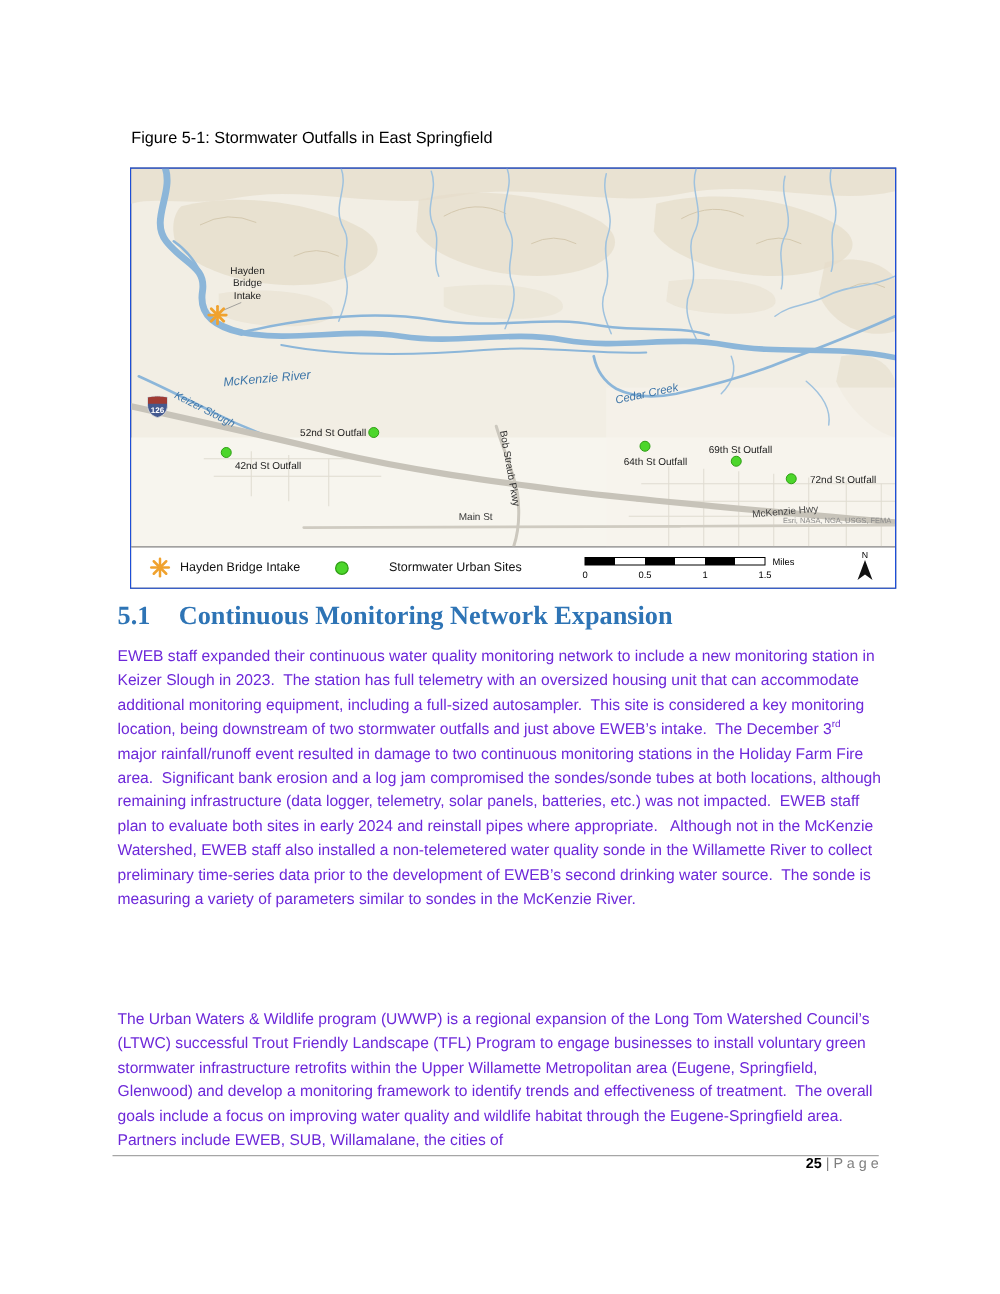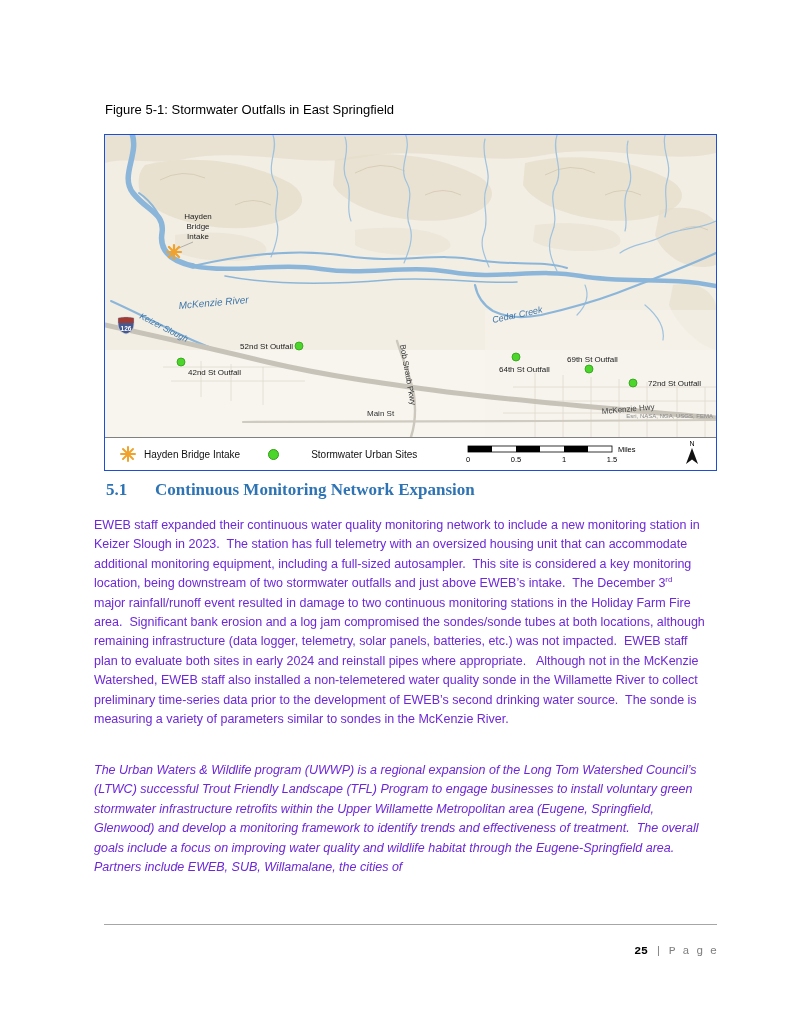--- a/index.html
+++ b/index.html
@@ -24,37 +24,37 @@
   .legend-item + .legend-item { margin-left:28px;gap:32px; }
   .green-dot {
     width:9px; height:9px; border-radius:50%; background:#4cd62b;
     border:1px solid #2f9e14; display:inline-block;
   }
   .scalewrap { margin-left:auto; display:flex; align-items:center; }
   .northwrap { margin-left:26px; margin-right:6px; }
   .h2 {
     position:absolute; left:94px; width:613px;
     font-family:"Liberation Serif", serif; font-weight:bold;
-    font-size:17px; color:#2e74b5; line-height:1.2;margin-left:12px;
+    font-size:21px; color:#2e74b5; line-height:1.2;
   }
   .h-51 { top:480px; }
   .h-52 { top:772px; }
   .hnum { display:inline-block; width:49px; }
   .body {
     position:absolute; left:94px; width:613px; margin:0;
     font-size:12.5px; line-height:19.4px; color:#6d28d9;
     white-space:pre-wrap;
   }
   .p-51 { top:516px; }
-  .p-52 { top:761px;font-style:italic; }
+  .p-52 { top:806px; }
   sup { font-size:8px; vertical-align:super; line-height:0; }
   .footer {
-    position:absolute; left:104px; top:924px; width:613px;
-    border-top:1px solid #a6a6a6; padding-top:19px;
-    text-align:right; font-size:11.5px;font-family:Liberation Mono, monospace;
+    position:absolute; left:90px; top:924px; width:613px;
+    border-top:1px solid #a6a6a6; padding-top:0;
+    text-align:right; font-size:11.5px;
   }
   .footer .pn { font-weight:bold; color:#000; }
   .footer .pl { color:#7f7f7f; }
   text { font-family:"Liberation Sans", sans-serif; }
 </style>
 </head>
 <body>
 
 <div class="page">
 

